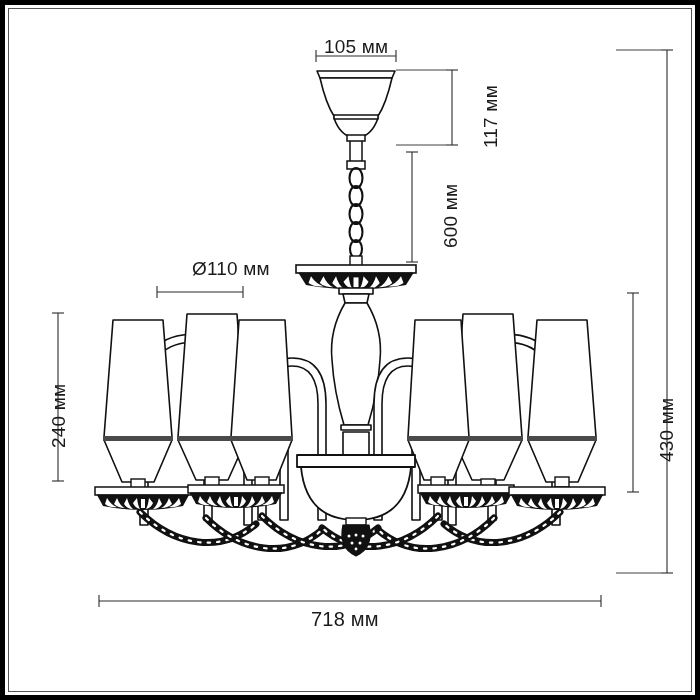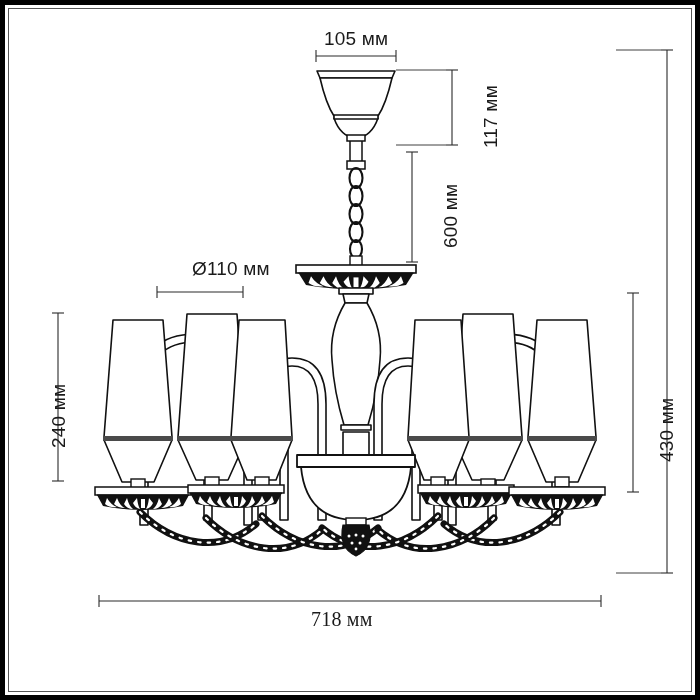--- a/index.html
+++ b/index.html
@@ -273,32 +273,32 @@
           <circle cx="356" cy="535" r="1.5"></circle>
         <circle cx="363" cy="536" r="1.5"></circle>
           <circle cx="352" cy="543" r="1.5"></circle>
         <circle cx="360" cy="543" r="1.5"></circle>
           <circle cx="356" cy="549" r="1.4"></circle>
       </g>
     </g>
 
   </svg>
 
-  <div class="dim-label dim-h" style="left:324px; top:28px;">105 мм</div>
+  <div class="dim-label dim-h" style="left:324px; top:36px;">105 мм</div>
 
   <div class="dim-label dim-v" style="left:480px; top:148px;">117 мм</div>
 
   <div class="dim-label dim-v" style="left:440px; top:248px;">600 мм</div>
 
   <div class="dim-label dim-h" style="left:155px; top:258px;margin-left:37px;">Ø110 мм</div>
 
   <div class="dim-label dim-v" style="left:48px; top:448px;">240 мм</div>
 
   <div class="dim-label dim-v" style="left:656px; top:462px;">430 мм</div>
 
   <div class="dim-label dim-v dim-big" style="left:692px; top:352px;">1147 мм</div>
 
-  <div class="dim-label dim-big" style="left:311px; top:608px;font-family:Liberation Serif, serif;">718 мм</div>
+  <div class="dim-label dim-big" style="left:311px; top:608px;">718 мм</div>
 
   <div id="inner-frame"></div>
   <div id="outer-border"></div>
 
 </div>
 
 </body></html>

